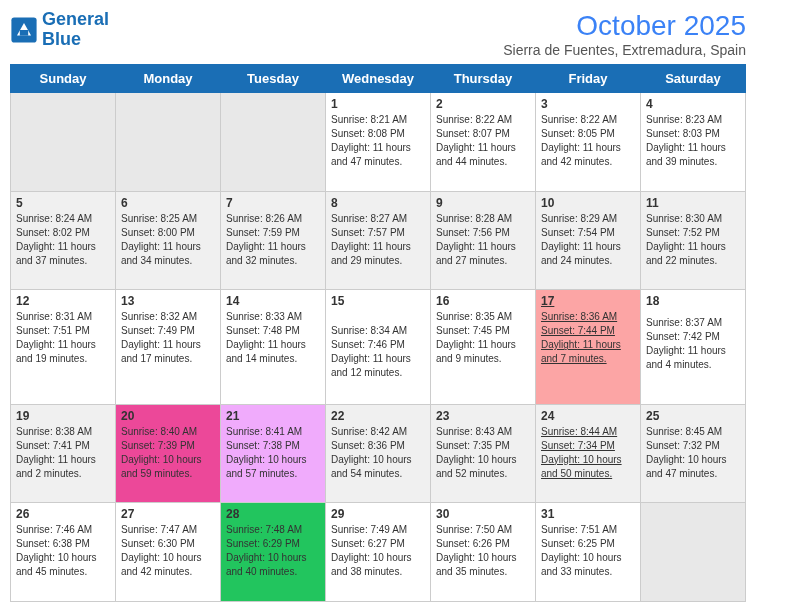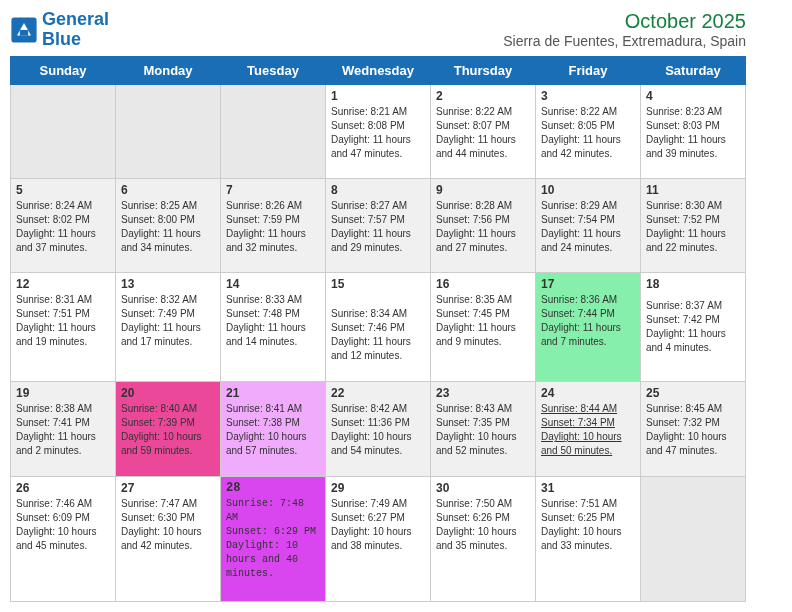--- a/index.html
+++ b/index.html
@@ -38,22 +38,22 @@
       color: #1a6eb5;
     }
     .logo-icon {
       width: 28px;
       height: 28px;
     }
     .title-block {
       text-align: right;
     }
     .main-title {
-      font-size: 20px;
-      color: #15803d;
+      font-size: 28px;
+      color: #3b82f6;
       font-weight: normal;
     }
     .subtitle {
       font-size: 14px;
       color: #555;
     }
     .calendar {
       flex: 1;
       border: 1px solid #ccc;
       border-collapse: collapse;
@@ -235,21 +235,21 @@
             <div class="day-info" style="white-space: pre-line; margin-top: 16px;">Sunrise: 8:34 AM
 Sunset: 7:46 PM
 Daylight: 11 hours and 12 minutes.</div>
           </td>
           <td style="background: rgb(255, 255, 255);">
             <span class="day-number">16</span>
             <div class="day-info" style="white-space: pre-line;">Sunrise: 8:35 AM
 Sunset: 7:45 PM
 Daylight: 11 hours and 9 minutes.</div>
           </td>
-          <td style="background: #86efac;">
+          <td style="background: #fca5a5; text-decoration: underline;">
             <span class="day-number">17</span>
             <div class="day-info" style="white-space: pre-line;">Sunrise: 8:36 AM
 Sunset: 7:44 PM
 Daylight: 11 hours and 7 minutes.</div>
           </td>
           <td style="background: rgb(255, 255, 255);">
             <span class="day-number">18</span>
             <div class="day-info" style="white-space: pre-line; margin-top: 8px;">Sunrise: 8:37 AM
 Sunset: 7:42 PM
 Daylight: 11 hours and 4 minutes.</div>
@@ -270,21 +270,21 @@
           </td>
           <td style="background: #f0abfc;">
             <span class="day-number">21</span>
             <div class="day-info" style="white-space: pre-line;">Sunrise: 8:41 AM
 Sunset: 7:38 PM
 Daylight: 10 hours and 57 minutes.</div>
           </td>
           <td style="background: rgb(240, 240, 240);">
             <span class="day-number">22</span>
             <div class="day-info" style="white-space: pre-line;">Sunrise: 8:42 AM
-Sunset: 11:36 PM
+Sunset: 8:36 PM
 Daylight: 10 hours and 54 minutes.</div>
           </td>
           <td style="background: rgb(240, 240, 240);">
             <span class="day-number">23</span>
             <div class="day-info" style="white-space: pre-line;">Sunrise: 8:43 AM
 Sunset: 7:35 PM
 Daylight: 10 hours and 52 minutes.</div>
           </td>
           <td style="background: rgb(240, 240, 240);">
             <span class="day-number">24</span>
@@ -296,30 +296,30 @@
             <span class="day-number">25</span>
             <div class="day-info" style="white-space: pre-line;">Sunrise: 8:45 AM
 Sunset: 7:32 PM
 Daylight: 10 hours and 47 minutes.</div>
           </td>
         </tr>
         <tr>
           <td style="background: rgb(255, 255, 255);">
             <span class="day-number">26</span>
             <div class="day-info" style="white-space: pre-line;">Sunrise: 7:46 AM
-Sunset: 6:09 PM
+Sunset: 6:38 PM
 Daylight: 10 hours and 45 minutes.</div>
           </td>
           <td style="background: rgb(255, 255, 255);">
             <span class="day-number">27</span>
             <div class="day-info" style="white-space: pre-line;">Sunrise: 7:47 AM
 Sunset: 6:30 PM
 Daylight: 10 hours and 42 minutes.</div>
           </td>
-          <td style="background: #d946ef; font-family: Liberation Mono, monospace;">
+          <td style="background: #22c55e;">
             <span class="day-number">28</span>
             <div class="day-info" style="white-space: pre-line;">Sunrise: 7:48 AM
 Sunset: 6:29 PM
 Daylight: 10 hours and 40 minutes.</div>
           </td>
           <td style="background: rgb(255, 255, 255);">
             <span class="day-number">29</span>
             <div class="day-info" style="white-space: pre-line;">Sunrise: 7:49 AM
 Sunset: 6:27 PM
 Daylight: 10 hours and 38 minutes.</div>

